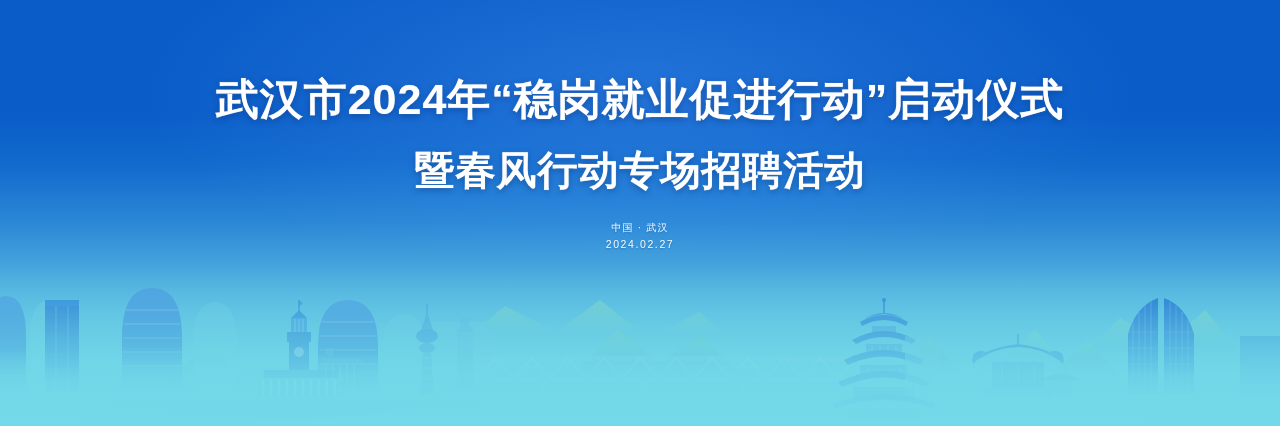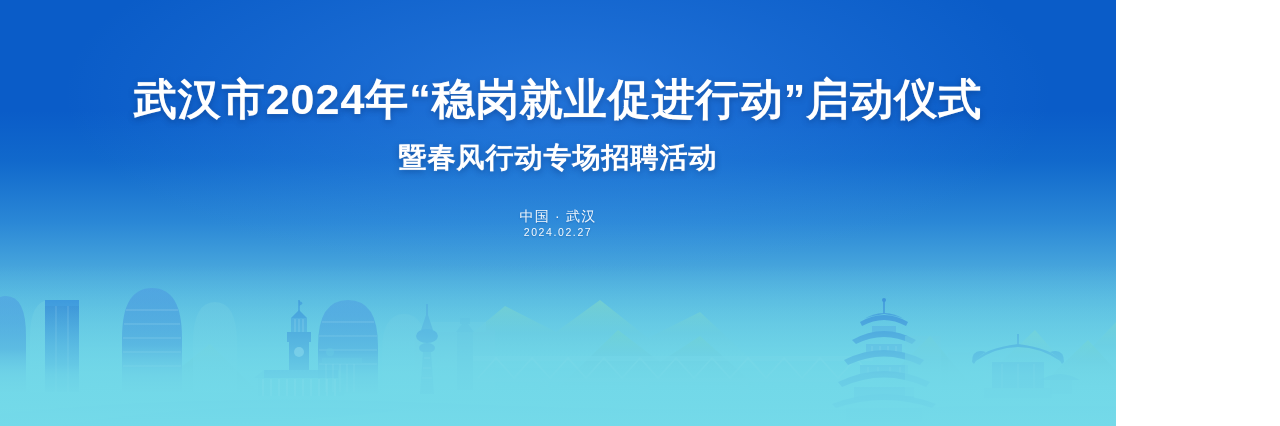--- a/index.html
+++ b/index.html
@@ -2,21 +2,21 @@
 <html><head>
 <meta charset="utf-8">
 <title>Wuhan 2024 Employment Promotion Banner</title>
 <style>
   * { margin:0; padding:0; box-sizing:border-box; }
   html, body {
     width:1280px; height:426px; overflow:hidden;
     font-family:"Liberation Sans","DejaVu Sans",sans-serif;
   }
   #banner {
-    position:relative; width:1116px; height:426px; overflow:hidden;
+    position:relative; width:1280px; height:426px; overflow:hidden;
     background:linear-gradient(180deg,
         #0a5cc8 0%,
         #0a5cc8 26%,
         #1169cc 38%,
         #2a87d6 52%,
         #49a8dd 64%,
         #5fc2e2 76%,
         #6ed3e7 88%,
         #72d8e8 100%);
   }
@@ -35,32 +35,32 @@
   
   .text-stack {
     position:absolute; left:0; right:0; top:0; text-align:center;
     z-index:6;
   }
   .title-line {
     color:#ffffff; font-weight:bold; letter-spacing:1px; white-space:nowrap;
     text-shadow:0 2px 6px rgba(4,45,110,0.45), 0 0 1px rgba(255,255,255,0.6);
   }
   #title-1 { font-size:43px; line-height:54px; margin-top:72px; }
-  #title-2 { font-size:28px; line-height:52px; margin-top:6px; }
+  #title-2 { font-size:40px; line-height:52px; margin-top:18px; }
 
   .org-block { margin-top:24px; }
   .org-line {
     color:#ffffff; font-size:11.5px; line-height:20px; font-weight:bold;
     white-space:nowrap; letter-spacing:0.3px;
     text-shadow:0 1px 2px rgba(6,50,120,0.45);
   }
 
   .place-block { margin-top:22px; }
   .place-line {
-    color:#ffffff; font-size:14px; line-height:16px; letter-spacing:1.2px;
+    color:#ffffff; font-size:10px; line-height:16px; letter-spacing:1.2px;
     white-space:nowrap; opacity:0.95;
     text-shadow:0 1px 2px rgba(6,60,130,0.4);
   }
   #event-date { font-size:10.5px; letter-spacing:1.6px;text-align:center; }
 
   
   .haze {
     position:absolute; left:0; bottom:0; width:1280px; height:160px;
     z-index:5; pointer-events:none;
     background:linear-gradient(180deg,

